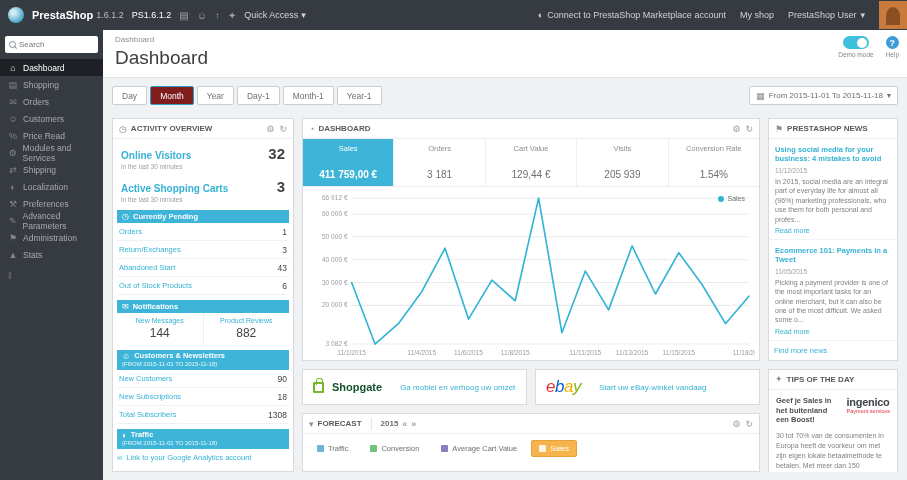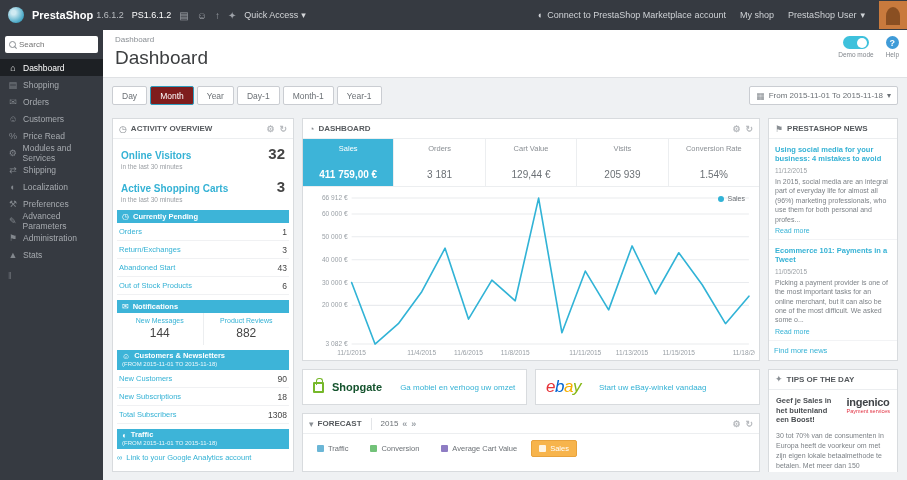--- a/index.html
+++ b/index.html
@@ -127,21 +127,21 @@
     display:inline-block}
   .sg-bag::before{content:"";position:absolute;left:1px;top:-6px;width:5px;height:6px;
     border:1.5px solid #76b82a;border-bottom:none;border-radius:3px 3px 0 0}
   .sg-name{font-size:11px;font-weight:bold;color:#14532d}
   .module-link{color:#35b2d5;font-size:8px;margin-left:10px;cursor:pointer}
   .ebay-logo{font-size:17px;font-weight:normal;font-style:italic;letter-spacing:-0.5px;cursor:default}
   .eb-r{color:#e53238}.eb-b{color:#0064d2}.eb-y{color:#f5af02}.eb-g{color:#86b817}
 
   
   .fc-sep{width:1px;height:12px;background:#e3e5e8;margin:0 5px}
-  .fc-year{font-weight:normal;color:#6b7075;font-size:8px}
+  .fc-year{font-weight:bold;color:#6b7075;font-size:8px}
   .fc-nav{color:#9aa0a6;font-size:9px;cursor:pointer}
   .fc-legend{display:flex;align-items:center;gap:6px;padding:6px}
   .fc-item{display:flex;align-items:center;gap:4px;font-size:7.5px;color:#6b7075;
     padding:3px 7px;border:1px solid transparent;border-radius:2px;cursor:pointer}
   .fc-sw{width:7px;height:7px;border-radius:1px;display:inline-block}
   .fc-item.active{background:#f7b44c;border-color:#e8a23c;color:#fff}
 
   
   .article{padding:6px 6px 5px;border-bottom:1px solid #f2f3f5}
   .article-title{color:#35b2d5;font-size:7.5px;font-weight:bold;line-height:1.25;cursor:pointer}

